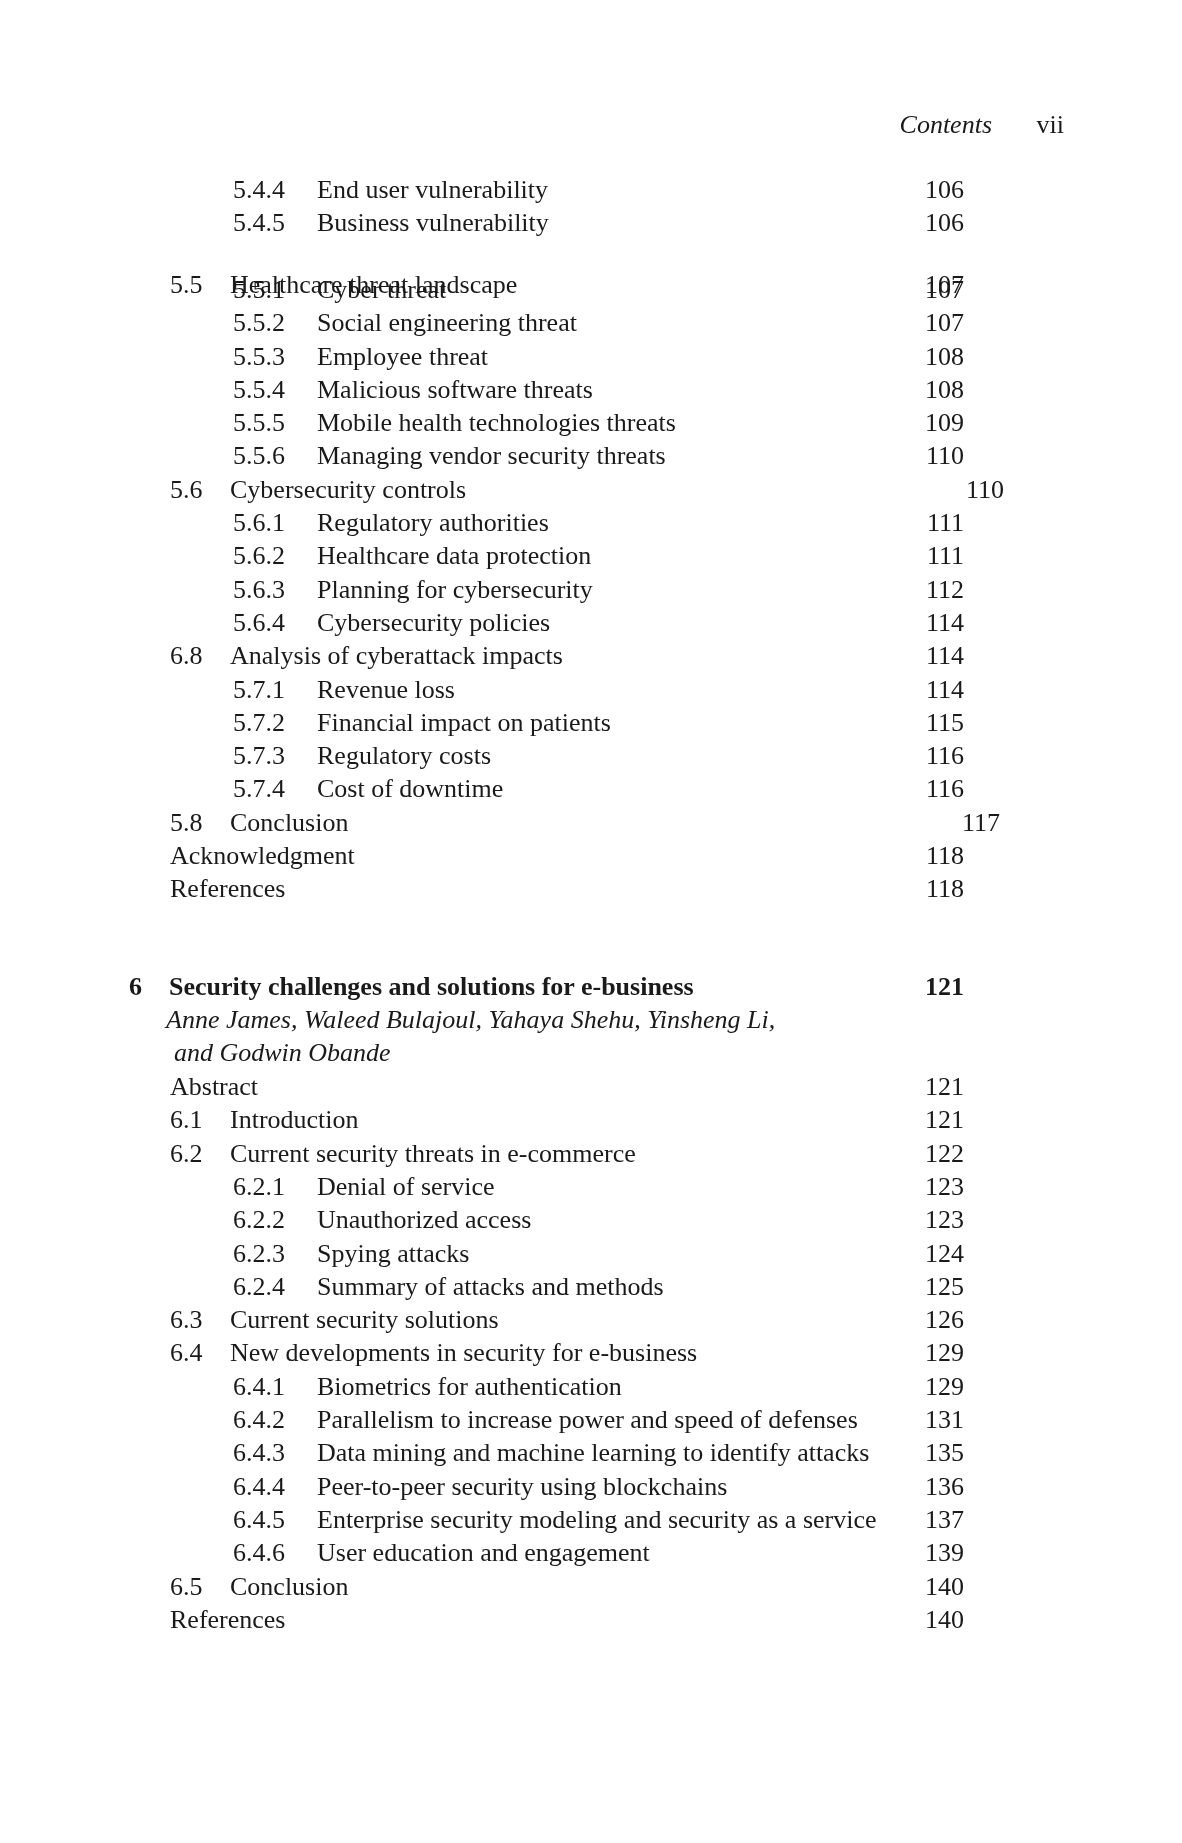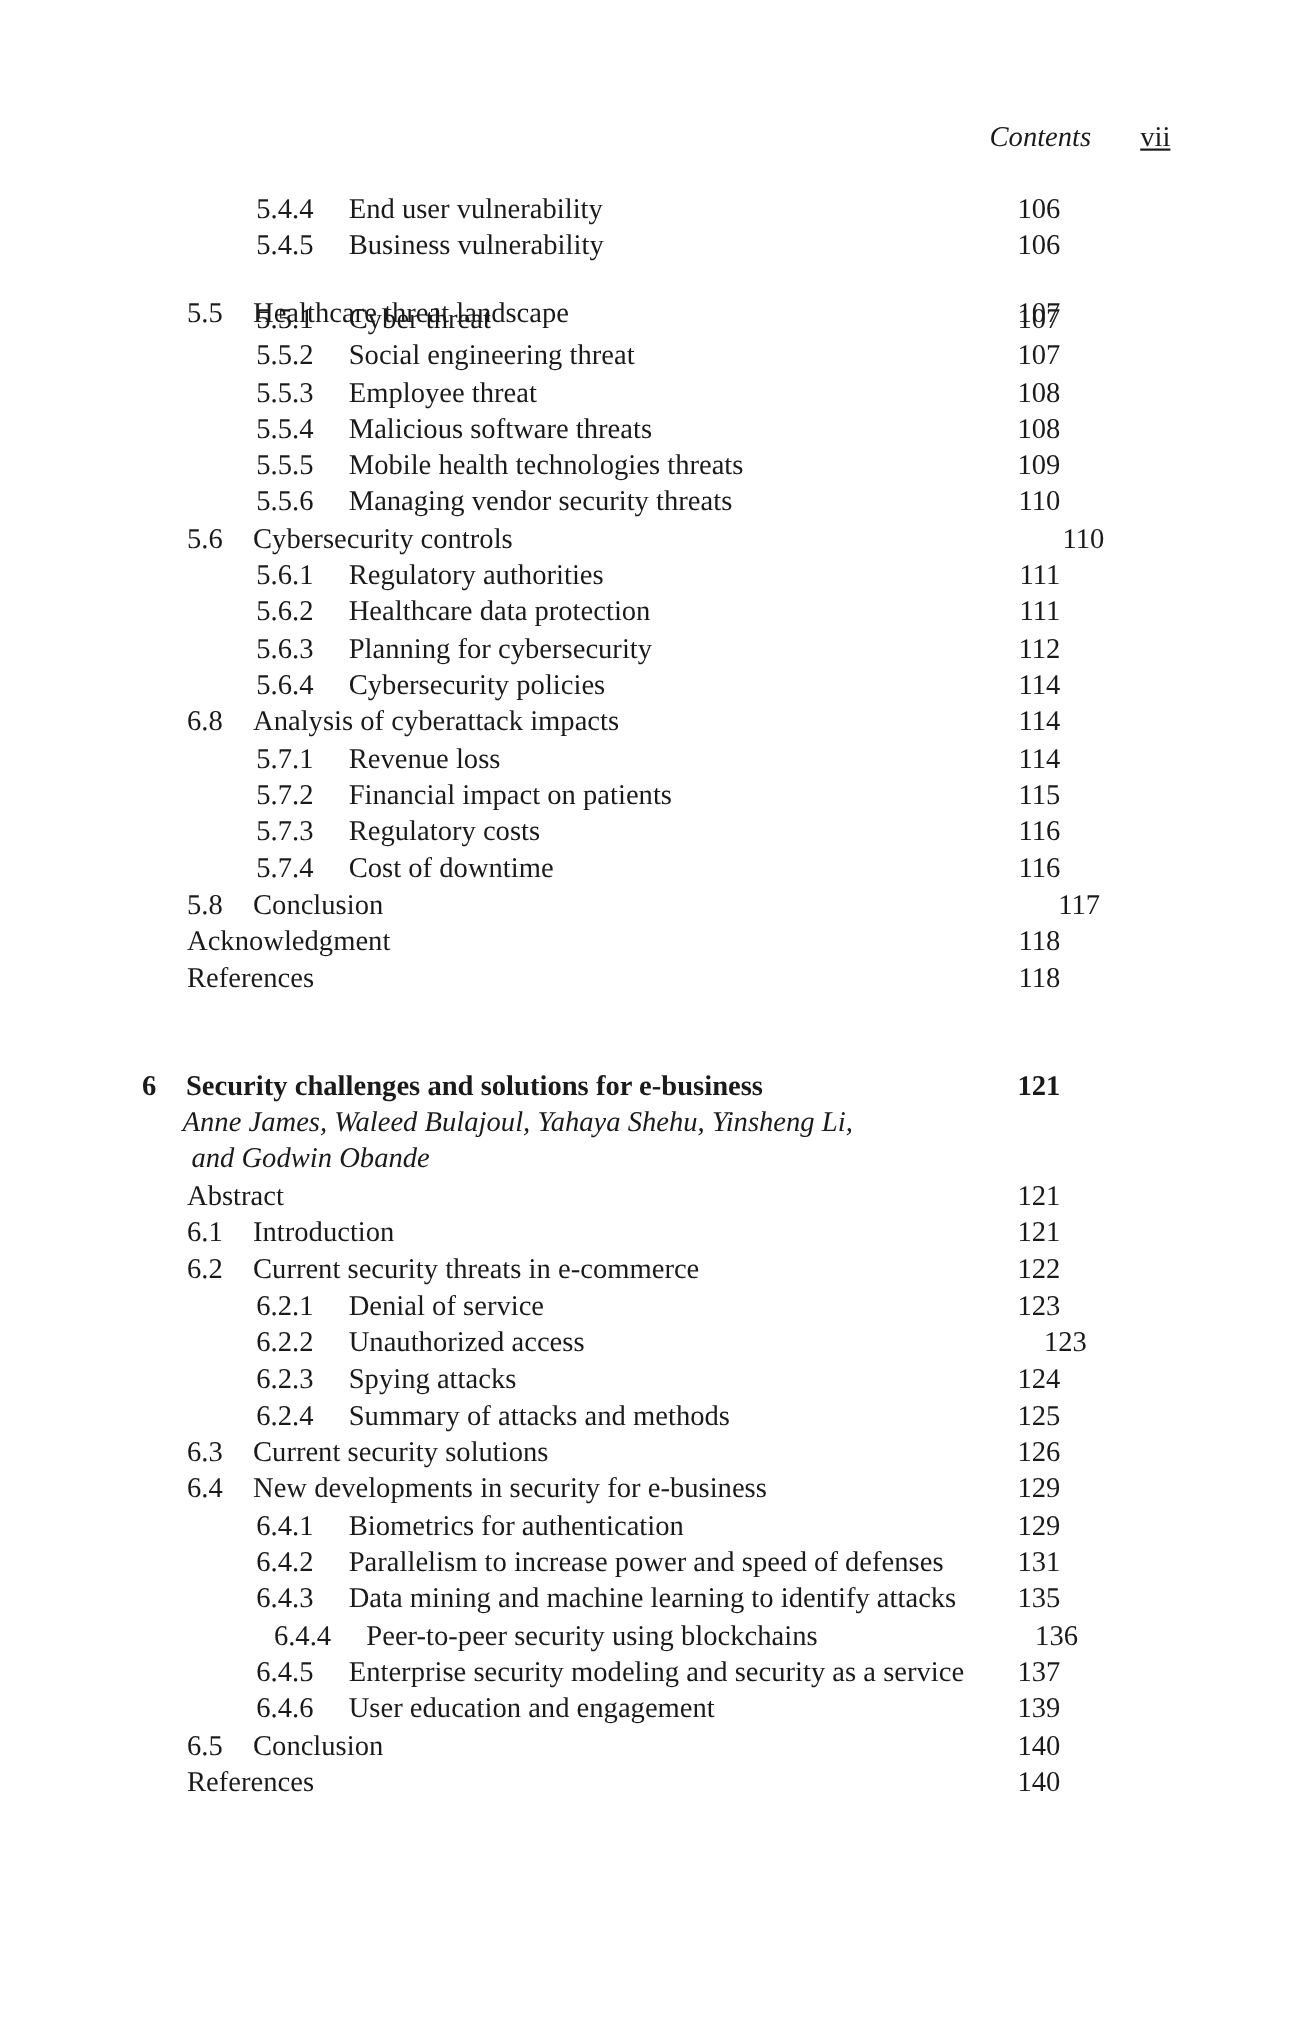--- a/index.html
+++ b/index.html
@@ -1,20 +1,20 @@
 <!DOCTYPE html>
 <html><head>
 <meta charset="utf-8">
 <style>
   html, body { margin: 0; padding: 0; background: #ffffff; }
   body { width: 1182px; height: 1843px; position: relative; overflow: hidden;
          font-family: "Liberation Serif", "DejaVu Serif", serif; color: #1a1a1a; }
   .header { position: absolute; top: 110px; left: 0; width: 1182px; height: 36px; font-size: 26px; }
   .header .running { position: absolute; right: 190px; top: 0; font-style: italic; }
-  .header .pageno { position: absolute; right: 118px; top: 0; text-decoration: underline; }
+  .header .pageno { position: absolute; right: 118px; top: 0; }
   .toc { position: absolute; left: 0; top: 0; width: 1182px; }
   .row { position: absolute; left: 0; width: 1082px; height: 33px; font-size: 26px; line-height: 33px; white-space: nowrap; }
   .row .num { position: absolute; }
   .row .title { position: absolute; }
   .row .page { position: absolute; right: 118px; }
   .l1 .num { left: 170px; }
   .l1 .title { left: 230px; }
   .l2 .num { left: 233px; }
   .l2 .title { left: 317px; }
   .l0 .title { left: 170px; }
@@ -163,21 +163,21 @@
     <div class="row l1" style="top: 1136.6px;">
       <span class="num">6.2</span>
       <span class="title">Current security threats in e-commerce</span>
       <span class="page">122</span>
     </div>
     <div class="row l2" style="top: 1169.9px;">
       <span class="num">6.2.1</span>
       <span class="title">Denial of service</span>
       <span class="page">123</span>
     </div>
-    <div class="row l2" style="top: 1203.2px; padding-left: 24px;">
+    <div class="row l2" style="top: 1203.2px;">
       <span class="num">6.2.2</span>
       <span class="title">Unauthorized access</span>
       <span class="page">123</span>
     </div>
     <div class="row l2" style="top: 1236.5px;">
       <span class="num">6.2.3</span>
       <span class="title">Spying attacks</span>
       <span class="page">124</span>
     </div>
     <div class="row l2" style="top: 1269.8px;">
@@ -203,21 +203,21 @@
     <div class="row l2" style="top: 1403px;">
       <span class="num">6.4.2</span>
       <span class="title">Parallelism to increase power and speed of defenses</span>
       <span class="page">131</span>
     </div>
     <div class="row l2" style="top: 1436.3px;">
       <span class="num">6.4.3</span>
       <span class="title">Data mining and machine learning to identify attacks</span>
       <span class="page">135</span>
     </div>
-    <div class="row l2" style="top: 1469.6px; margin-left: 16px;">
+    <div class="row l2" style="top: 1469.6px;">
       <span class="num">6.4.4</span>
       <span class="title">Peer-to-peer security using blockchains</span>
       <span class="page">136</span>
     </div>
     <div class="row l2" style="top: 1502.9px;">
       <span class="num">6.4.5</span>
       <span class="title">Enterprise security modeling and security as a service</span>
       <span class="page">137</span>
     </div>
     <div class="row l2" style="top: 1536.2px;">

